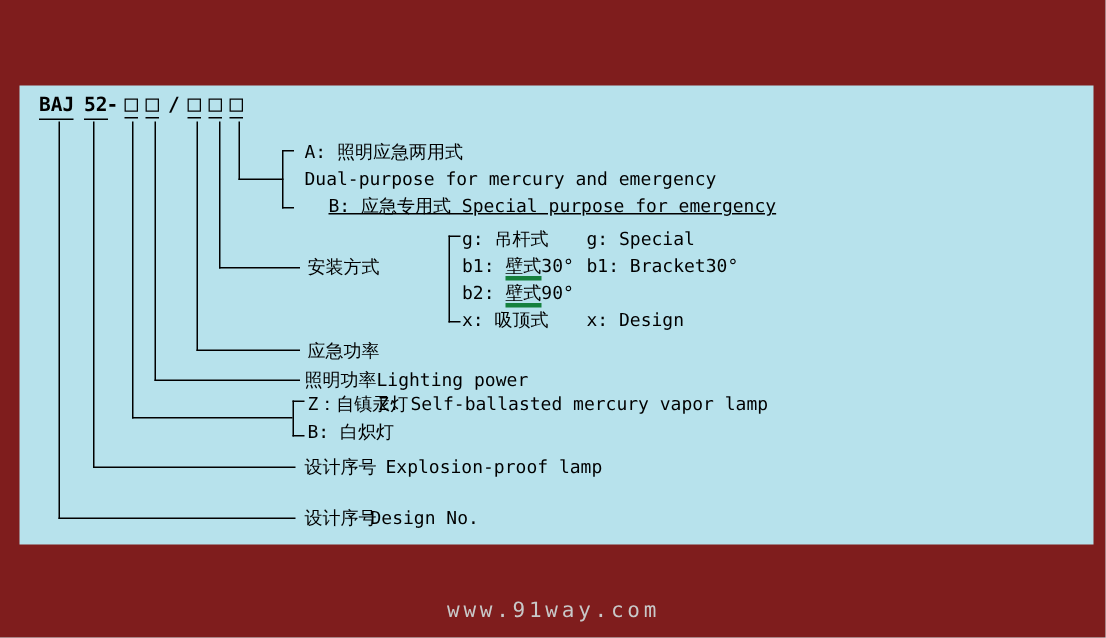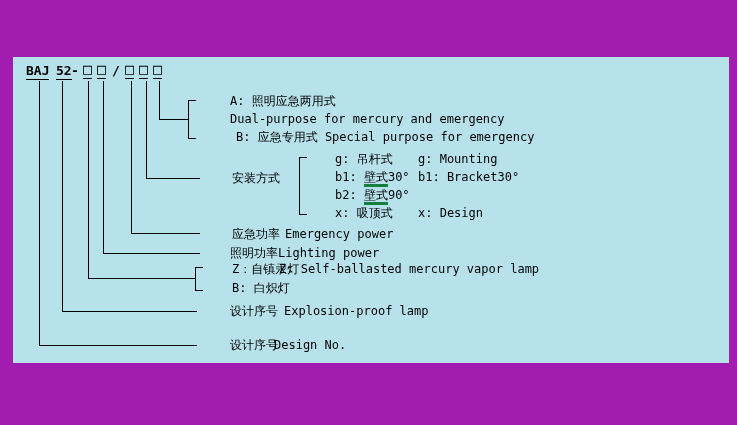--- a/index.html
+++ b/index.html
@@ -1,34 +1,34 @@
 <!DOCTYPE html>
 <html><head>
 <meta charset="utf-8">
 <style>
   html,body{margin:0;padding:0;}
   .page{
-    position:relative;width:737px;height:425px;background:#a21caf;overflow:hidden;
+    position:relative;width:737px;height:425px;background:#7f1d1d;overflow:hidden;
     font-family:"DejaVu Sans Mono","Liberation Mono",monospace;color:#000;
   }
   .panel{
     position:absolute;left:13px;top:57px;width:716px;height:306px;
     background:#b7e2ec;
   }
   
   .seg{position:absolute;top:5px;height:17px;font-weight:bold;font-size:13px;line-height:17px;}
   .seg.u{border-bottom:1px solid #000;}
   .seg.box{font-weight:normal;font-size:15px;line-height:16px;top:4px;}
   
   .vl,.hl{position:absolute;background:#000;}
   .vl{width:1px;}
   .hl{height:1px;}
   .brace{position:absolute;border-left:1px solid #000;border-top:1px solid #000;border-bottom:1px solid #000;width:7px;background:transparent;}
   
-  .row{position:absolute;white-space:nowrap;font-size:12px;line-height:15px;height:15px;margin-left:27px;}
+  .row{position:absolute;white-space:nowrap;font-size:12px;line-height:15px;height:15px;}
   .row .en2{position:absolute;top:0;}
   .uzh{border-bottom:3px solid #15803d;}
   .watermark{
     position:absolute;left:298px;top:399px;font-size:14px;letter-spacing:2.5px;
     color:#c8c8c8;font-family:"DejaVu Sans Mono","Liberation Mono",monospace;
   }
 </style>
 </head>
 <body>
 
@@ -63,43 +63,42 @@
     <i class="hl" style="left:75px;top:221px;width:107px;"></i>
     <i class="hl" style="left:49px;top:254px;width:135px;"></i>
     <i class="hl" style="left:26px;top:288px;width:158px;"></i>
 
     <i class="brace" style="left:175px;top:43px;height:37px;"></i>
     <i class="brace" style="left:286px;top:100px;height:56px;"></i>
     <i class="brace" style="left:182px;top:210px;height:22px;"></i>
 
     <div class="row" style="left:190px;top:37px;"><span>A: 照明应急两用式</span></div>
     <div class="row" style="left:190px;top:55px;"><span>Dual-purpose for mercury and emergency</span></div>
-    <div class="row" style="left:196px;top:73px;"><span>B: 应急专用式 Special purpose for emergency</span></div>
+    <div class="row" style="left:206px;top:73px;text-decoration:underline;"><span>B: 应急专用式 Special purpose for emergency</span></div>
 
     <div class="row" style="left:192px;top:114px;"><span>安装方式</span></div>
 
     <div class="row" style="left:295px;top:95px;width:200px;">
       <span>g: 吊杆式</span><span class="uzh"></span><span></span>
-      <span class="en2" style="left:83px;">g: Mounting</span>
+      <span class="en2" style="left:83px;">g: Special</span>
     </div>
     <div class="row" style="left:295px;top:113px;width:200px;">
       <span>b1: </span><span class="uzh">壁式</span><span>30°</span>
       <span class="en2" style="left:83px;">b1: Bracket30°</span>
     </div>
     <div class="row" style="left:295px;top:131px;width:200px;">
       <span>b2: </span><span class="uzh">壁式</span><span>90°</span>
     </div>
     <div class="row" style="left:295px;top:149px;width:200px;">
       <span>x: 吸顶式</span><span class="uzh"></span><span></span>
       <span class="en2" style="left:83px;">x: Design</span>
     </div>
 
     <div class="row" style="left:192px;top:170px;width:250px;">
       <span>应急功率</span>
-      <span class="en2" style="left:53px;">Emergency power</span>
     </div>
     <div class="row" style="left:190px;top:189px;width:250px;">
       <span>照明功率</span>
       <span class="en2" style="left:48px;">Lighting power</span>
     </div>
 
     <div class="row" style="left:192px;top:205px;width:350px;">
       <span>Z：自镇汞灯</span>
       <span class="en2" style="left:47px;">Z: Self-ballasted mercury vapor lamp</span>
     </div>
@@ -112,14 +111,15 @@
       <span class="en2" style="left:54px;">Explosion-proof lamp</span>
     </div>
 
     <div class="row" style="left:190px;top:281px;width:300px;">
       <span>设计序号</span>
       <span class="en2" style="left:44px;">Design No.</span>
     </div>
 
   </div>
 
+  <div class="watermark">www.91way.com</div>
 
 </div>
 
 </body></html>

